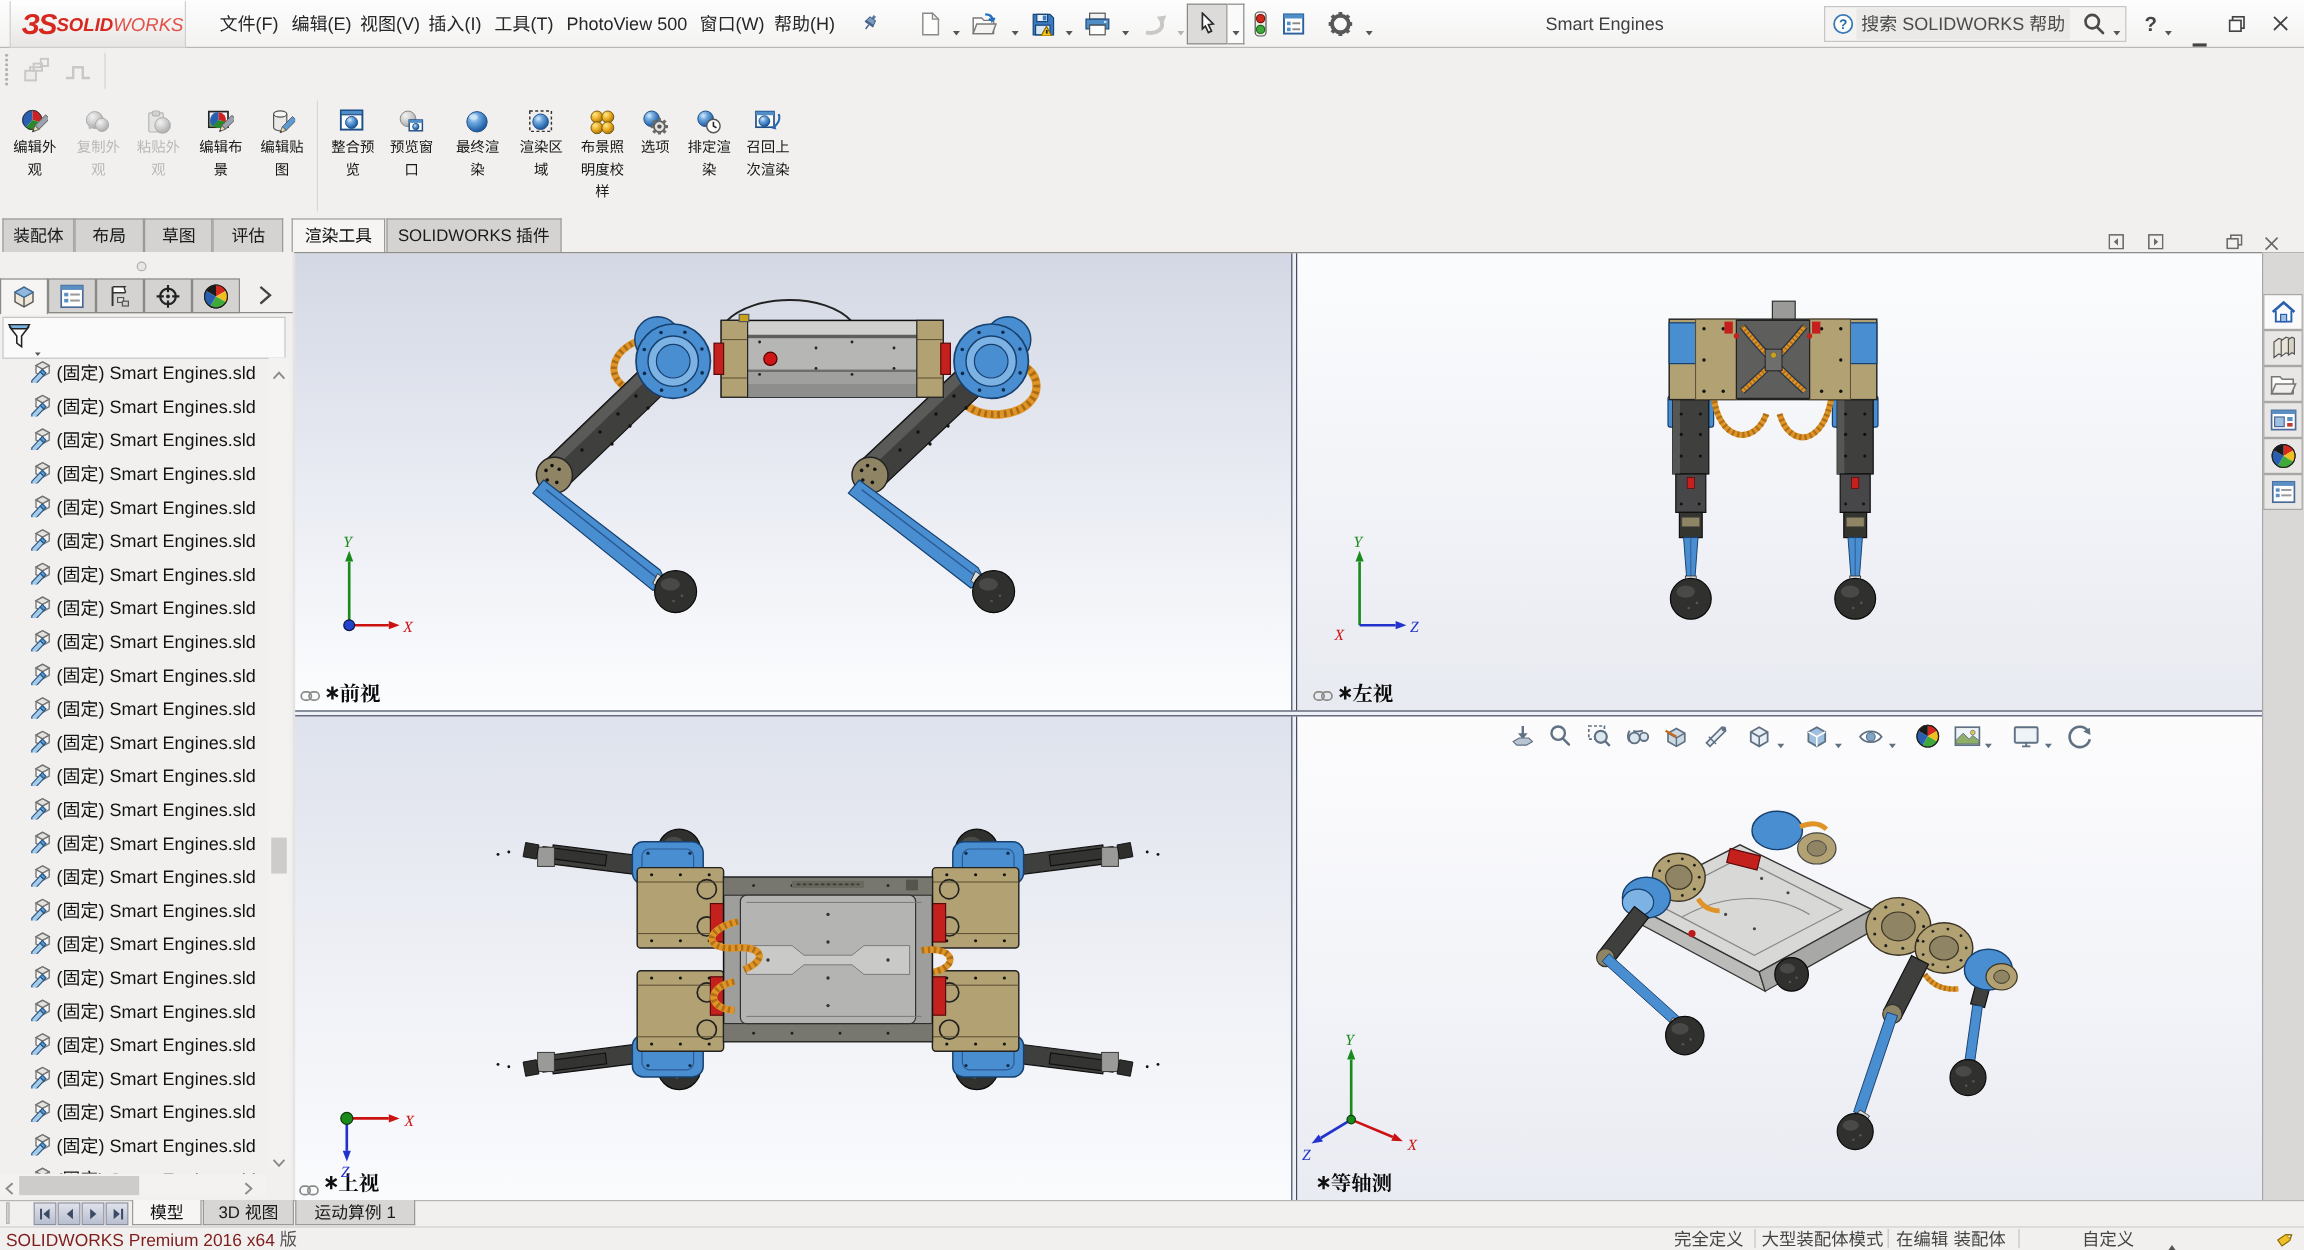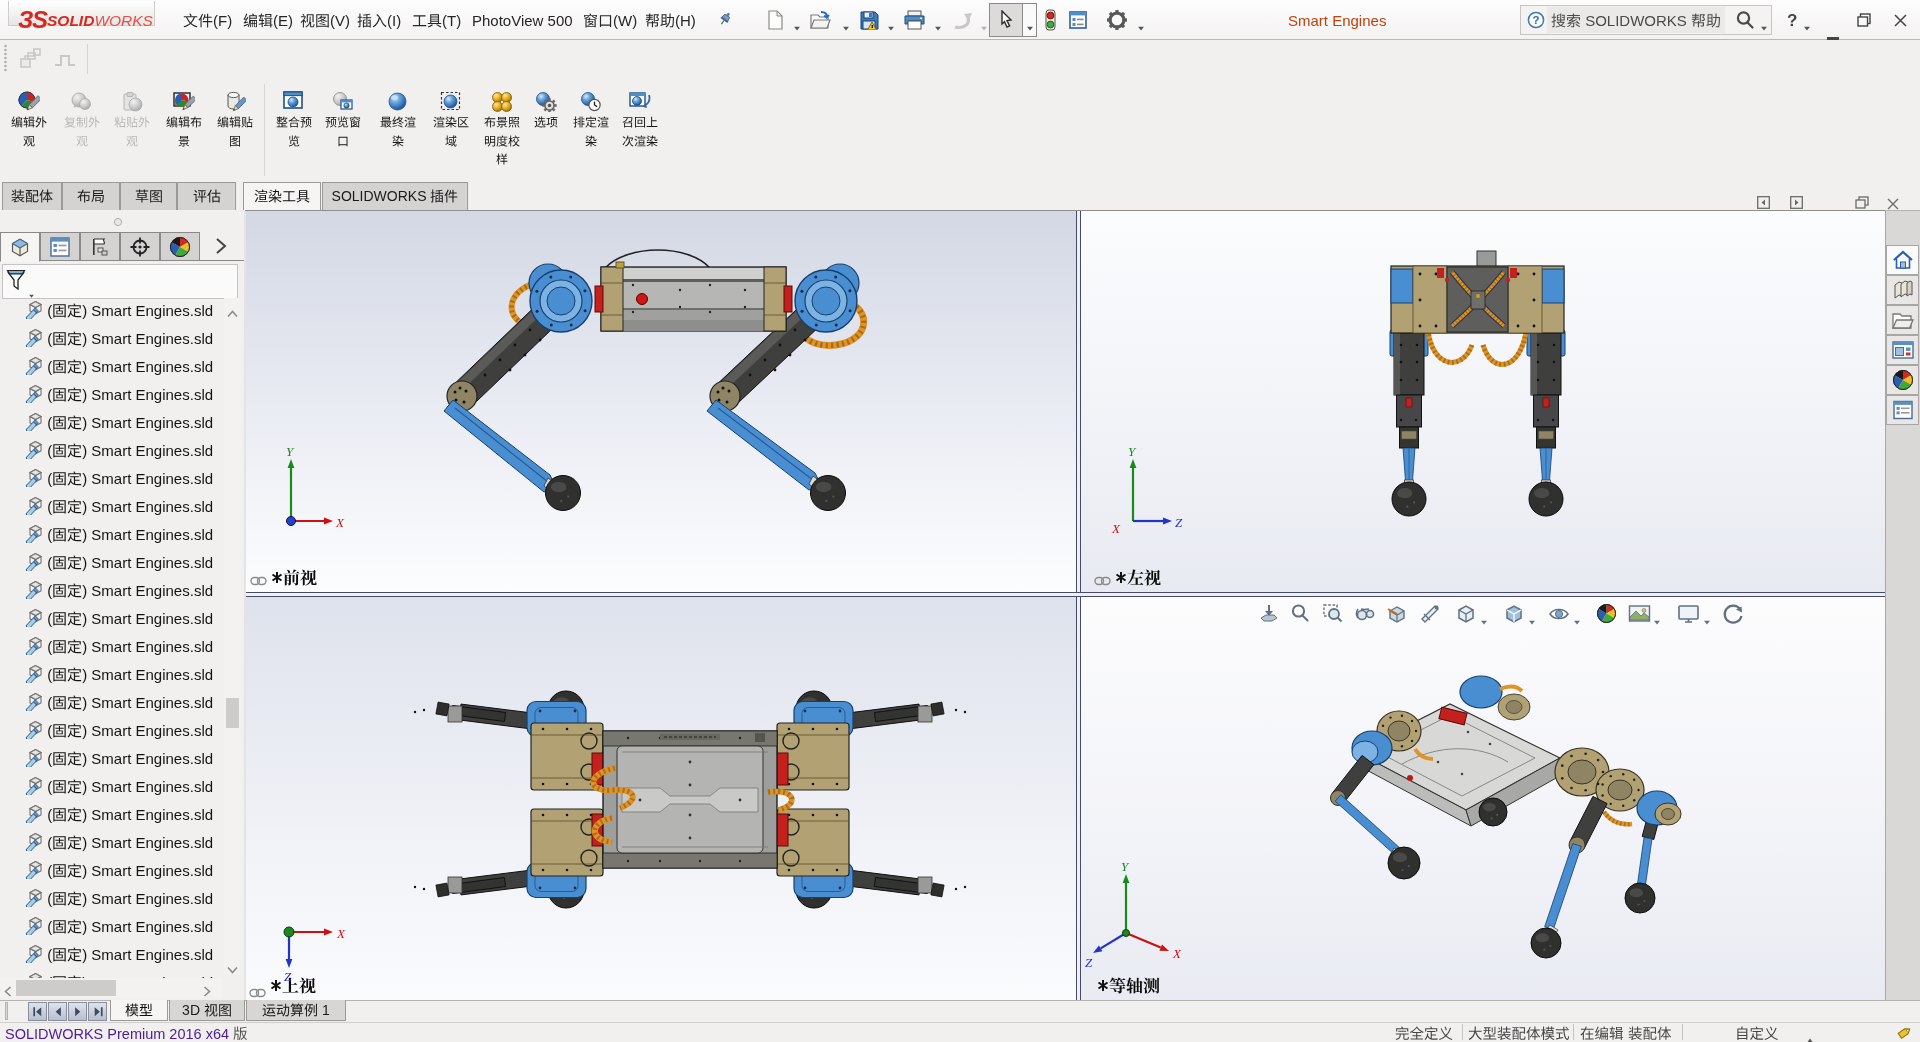--- a/index.html
+++ b/index.html
@@ -3,21 +3,21 @@
 *{margin:0;padding:0;box-sizing:border-box}
 html,body{width:1920px;height:1042px;overflow:hidden;font-family:"Liberation Sans",sans-serif;background:#f1f0ef}
 .abs{position:absolute}
 .tab{position:absolute;top:182px;height:28px;background:#d4d3d2;border:1px solid #9a9a98;border-bottom:none;
  font-size:14px;color:#1a1a1a;text-align:center;line-height:27px}
 .mtab{position:absolute;top:1000px;height:21px;background:#d7d6d5;border:1px solid #9a9a98;border-top:none;
  font-size:14px;color:#1a1a1a;text-align:center;line-height:20px}
 .treerow{position:absolute;left:24px;white-space:nowrap;font-size:15px;color:#141414}
 </style></head><body>
 <div style="position:absolute;left:0;top:0;width:1920px;height:40px;background:linear-gradient(#fdfdfd,#f4f3f2);border-bottom:1px solid #b9b8b7"></div>
-<div style="position:absolute;left:8px;top:1px;width:147px;height:25px;background:linear-gradient(#ffffff,#e7e6e5);border:1px solid #cfcecd;border-top:none"><svg width="145" height="36" viewBox="0 0 145 36">
+<div style="position:absolute;left:8px;top:1px;width:147px;height:39px;background:linear-gradient(#ffffff,#e7e6e5);border:1px solid #cfcecd;border-top:none"><svg width="145" height="36" viewBox="0 0 145 36">
       <text x="9" y="27" font-family="Liberation Sans" font-style="italic" font-weight="bold" font-size="24" fill="#d6281f" letter-spacing="-1.5">ЗS</text>
       <text x="38" y="24.5" font-family="Liberation Sans" font-style="italic" font-weight="bold" font-size="15.5" fill="#d6281f">SOLID<tspan font-weight="normal" fill="#e25048">WORKS</tspan></text>
     </svg></div>
 <div style="position:absolute;left:183px;top:12px;"><svg style="display:inline-block;vertical-align:-0.120em;width:30px;height:15px" viewBox="0 -880 2000 1000" fill="#262626">
       <use href="#gs6587" x="0"></use>
       <use href="#gs4ef6" x="1000"></use>
     </svg><span style="font-size:15px;color:#262626">(F)</span></div>
 <div style="position:absolute;left:243px;top:12px;"><svg style="display:inline-block;vertical-align:-0.120em;width:30px;height:15px" viewBox="0 -880 2000 1000" fill="#262626">
       <use href="#gs7f16" x="0"></use>
       <use href="#gs8f91" x="1000"></use>
@@ -123,21 +123,21 @@
         <rect x="-1.6" y="-10" width="3.2" height="4.5" fill="#58585a" transform="rotate(135)"></rect>
         <rect x="-1.6" y="-10" width="3.2" height="4.5" fill="#58585a" transform="rotate(180)"></rect>
         <rect x="-1.6" y="-10" width="3.2" height="4.5" fill="#58585a" transform="rotate(225)"></rect>
         <rect x="-1.6" y="-10" width="3.2" height="4.5" fill="#58585a" transform="rotate(270)"></rect>
         <rect x="-1.6" y="-10" width="3.2" height="4.5" fill="#58585a" transform="rotate(315)"></rect>
       </g>
     </svg></div>
 <div style="position:absolute;left:1137px;top:17px;"><svg width="8" height="5" viewBox="0 0 8 6">
       <path d="M0.5 1h7L4 5.5z" fill="#555"></path>
     </svg></div>
-<div style="position:absolute;left:1288px;top:12px;"><span style="font-size:15px;color:#c2410c">Smart Engines</span></div>
+<div style="position:absolute;left:1288px;top:12px;"><span style="font-size:15px;color:#404040">Smart Engines</span></div>
 <div style="position:absolute;left:1520px;top:5px;width:252px;height:30px;background:#f4f3f2;border:1px solid #c6c5c4"></div>
 <div style="position:absolute;left:1547px;top:7px;width:178px;height:26px;background:#eae9e8"></div>
 <div style="position:absolute;left:1527px;top:11px;"><svg width="18" height="18" viewBox="0 0 18 18">
       <circle cx="9" cy="9" r="7.6" fill="#fdfdfc" stroke="#3a7ab8" stroke-width="1.5"></circle>
       <text x="9" y="13" font-size="11.5" text-anchor="middle" fill="#2a6aa8" font-family="Liberation Sans" font-weight="bold">?</text>
     </svg></div>
 <div style="position:absolute;left:1551px;top:12px;"><svg style="display:inline-block;vertical-align:-0.120em;width:30px;height:15px" viewBox="0 -880 2000 1000" fill="#4a4a48">
       <use href="#gs641c" x="0"></use>
       <use href="#gs7d22" x="1000"></use>
     </svg><span style="font-size:15px;color:#4a4a48"> SOLIDWORKS </span><svg style="display:inline-block;vertical-align:-0.120em;width:30px;height:15px" viewBox="0 -880 2000 1000" fill="#4a4a48">
@@ -1276,21 +1276,21 @@
       <use href="#gs89c6" x="0"></use>
       <use href="#gs56fe" x="1000"></use>
     </svg></div>
 <div class="mtab" style="left:246px;width:100px"><svg style="display:inline-block;vertical-align:-0.120em;width:56px;height:14px" viewBox="0 -880 4000 1000" fill="#1a1a1a">
       <use href="#gs8fd0" x="0"></use>
       <use href="#gs52a8" x="1000"></use>
       <use href="#gs7b97" x="2000"></use>
       <use href="#gs4f8b" x="3000"></use>
     </svg><span style="font-size:14px"> 1</span></div>
 <div style="position:absolute;left:0;top:1022px;width:1920px;height:20px;background:#f1f0ef;border-top:1px solid #cfcecd"></div>
-<div style="position:absolute;left:5px;top:1025px;"><span style="font-size:14.5px;color:#4c1d95">SOLIDWORKS Premium 2016 x64 </span><svg style="display:inline-block;vertical-align:-0.120em;width:14.5px;height:14.5px" viewBox="0 -880 1000 1000" fill="#555">
+<div style="position:absolute;left:5px;top:1025px;"><span style="font-size:14.5px;color:#7f1d1d">SOLIDWORKS Premium 2016 x64 </span><svg style="display:inline-block;vertical-align:-0.120em;width:14.5px;height:14.5px" viewBox="0 -880 1000 1000" fill="#555">
       <use href="#gs7248" x="0"></use>
     </svg></div>
 <div style="position:absolute;left:1395px;top:1025px;"><svg style="display:inline-block;vertical-align:-0.120em;width:58px;height:14.5px" viewBox="0 -880 4000 1000" fill="#444">
       <use href="#gs5b8c" x="0"></use>
       <use href="#gs5168" x="1000"></use>
       <use href="#gs5b9a" x="2000"></use>
       <use href="#gs4e49" x="3000"></use>
     </svg></div>
 <div style="position:absolute;left:1462px;top:1024px;width:1px;height:16px;background:#c5c4c3"></div>
 <div style="position:absolute;left:1468px;top:1025px;"><svg style="display:inline-block;vertical-align:-0.120em;width:101.5px;height:14.5px" viewBox="0 -880 7000 1000" fill="#444">

